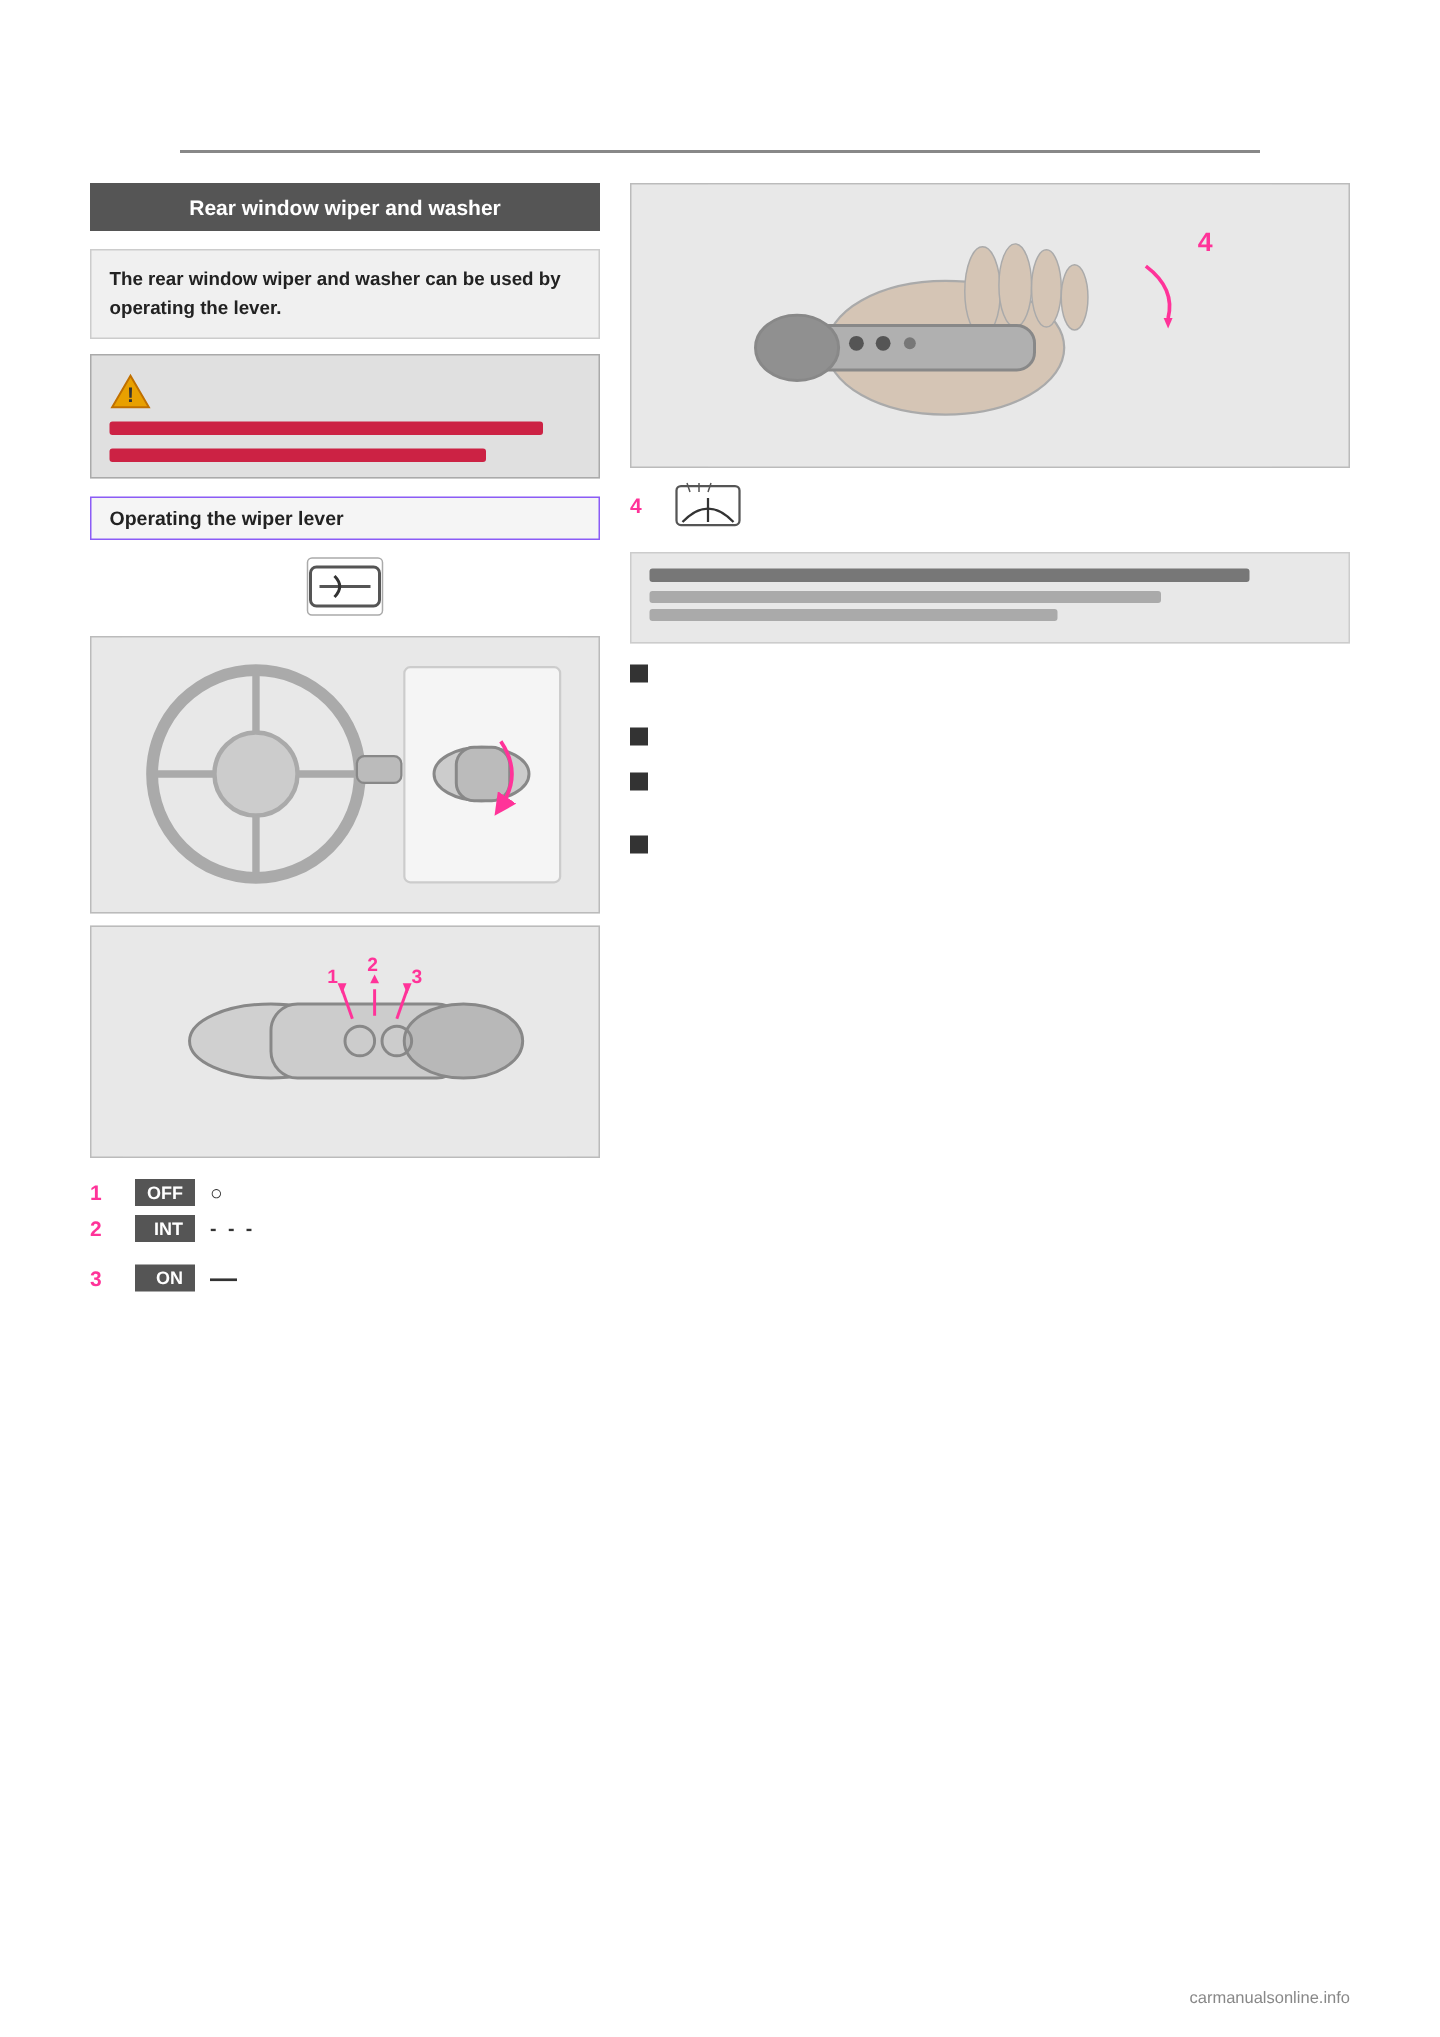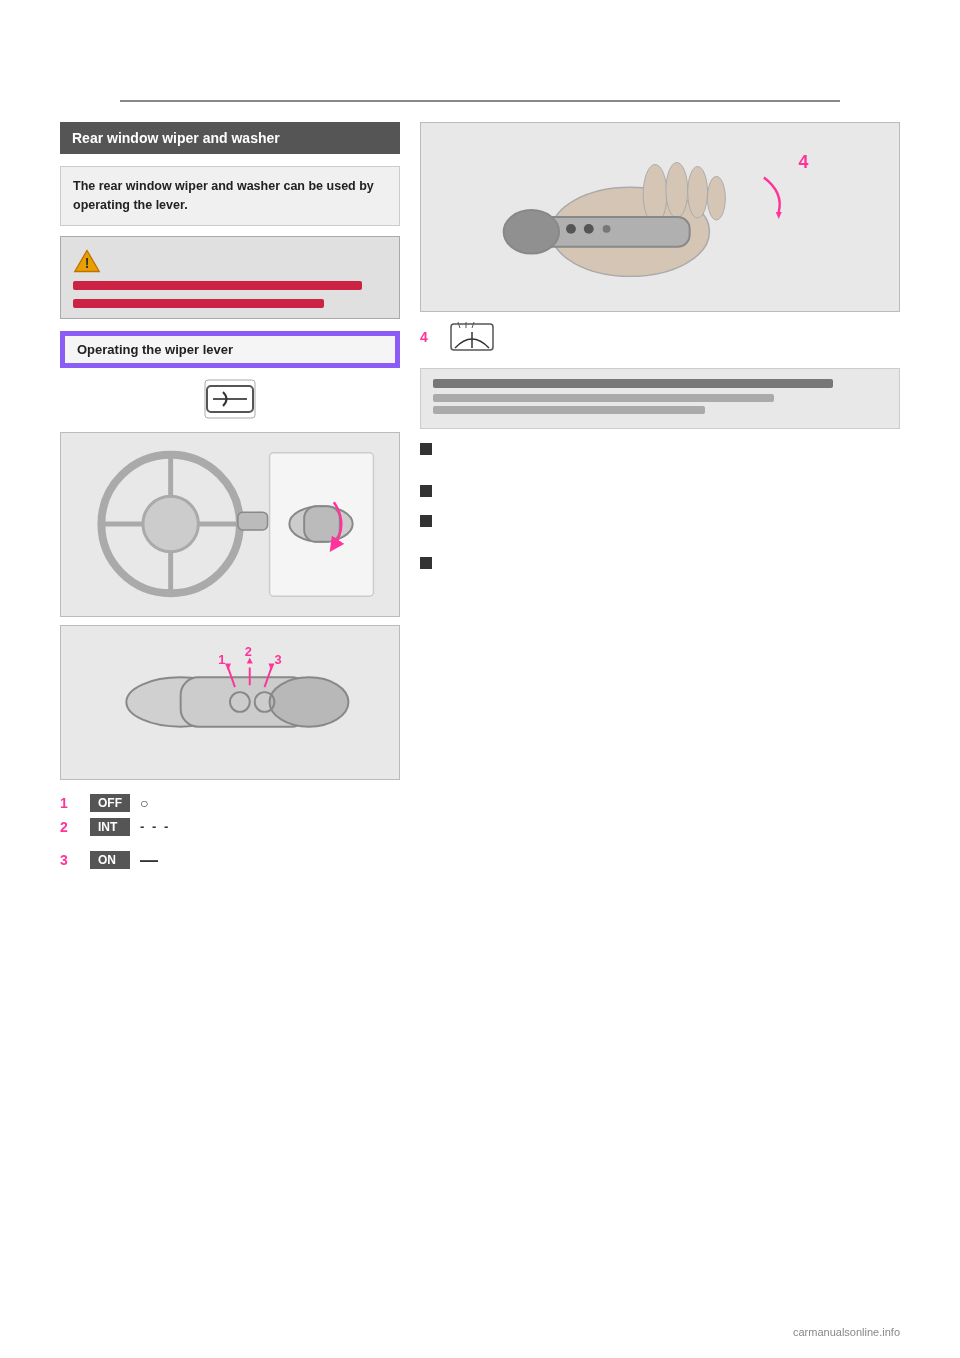--- a/index.html
+++ b/index.html
@@ -45,20 +45,21 @@
     
     .section-title-box {
       background: #555;
       color: #fff;
       font-weight: bold;
       font-size: 14px;
       padding: 8px 12px;
       margin-bottom: 12px;
       display: inline-block;
       width: 100%;
+      text-align: center;
     }
 
     .intro-box {
       background: #f0f0f0;
       border: 1px solid #ccc;
       padding: 10px 12px;
       font-size: 12.5px;
       margin-bottom: 10px;
       line-height: 1.5;
       font-weight: bold;
@@ -77,21 +78,21 @@
 
     .warning-triangle {
       width: 28px;
       height: 28px;
       display: inline-block;
     }
 
     
     .sub-section-title-box {
       background: #f5f5f5;
-      border: 5px solid #8b5cf6;
+      border: 1px solid #8b5cf6;
       font-weight: bold;
       font-size: 13px;
       padding: 6px 12px;
       margin-bottom: 10px;
       display: inline-block;
       width: 100%;
     }
 
     
     .icon-box {
@@ -146,21 +147,21 @@
       width: 20px;
     }
 
     .pos-badge {
       background: #555;
       color: #fff;
       font-weight: bold;
       font-size: 12px;
       padding: 2px 8px;
       min-width: 40px;
-      text-align: left;
+      text-align: right;
     }
 
     .pos-symbol {
       font-size: 14px;
       color: #333;
     }
 
     .pos-dashes {
       letter-spacing: 2px;
       font-weight: bold;

